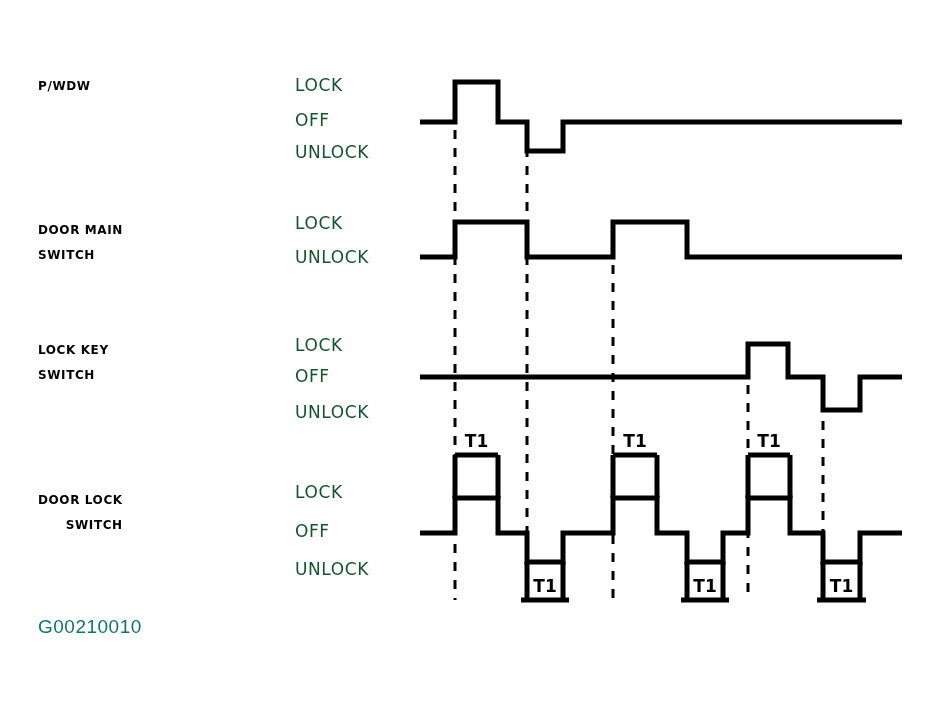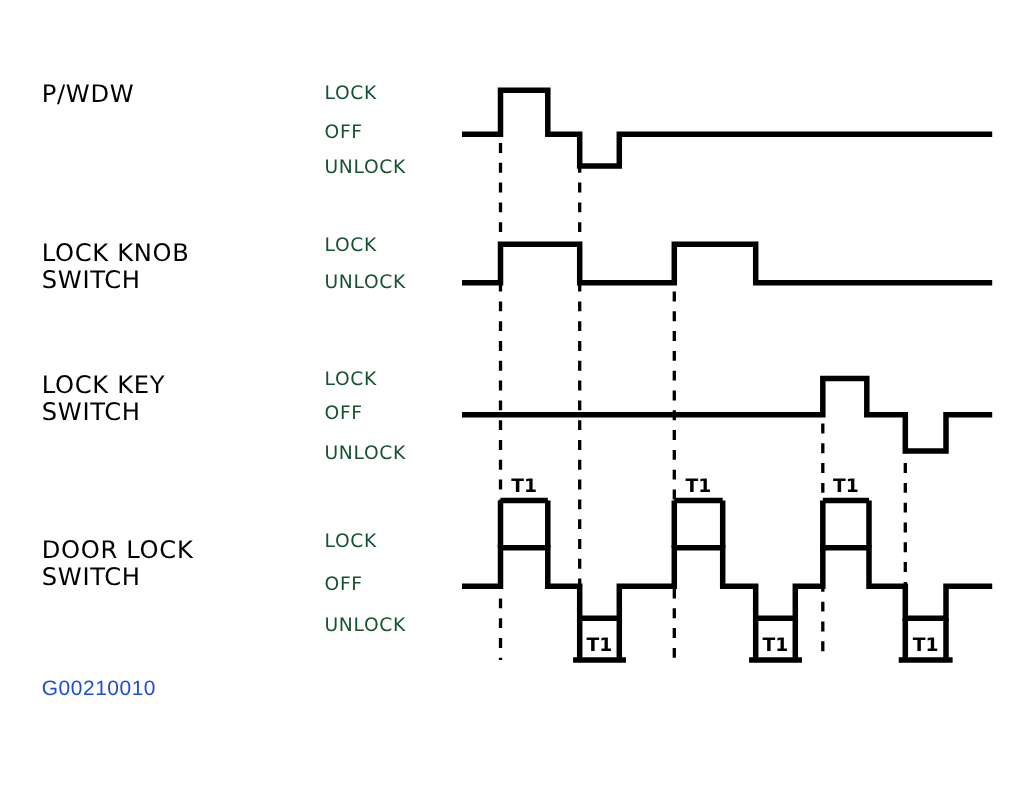--- a/index.html
+++ b/index.html
@@ -13,43 +13,43 @@
   #page {
     position: relative;
     width: 939px;
     height: 714px;
     background: #ffffff;
     overflow: hidden;
   }
   .row-label {
     position: absolute;
     font-family: "DejaVu Sans", sans-serif;
-    font-weight: normal;
-    font-size: 22px;
+    font-weight: bold;
+    font-size: 12px;
     letter-spacing: 0.6px;
     color: #000000;
     line-height: 25px;
     white-space: pre;
   }
   .state-label {
     position: absolute;
     font-family: "DejaVu Sans", sans-serif;
     font-weight: normal;
     font-size: 17px;
     letter-spacing: 0.6px;
     color: #14532d;
     white-space: pre;
   }
   .fig-id {
     position: absolute;
     left: 38px;
     top: 616px;
     font-family: "Liberation Sans", sans-serif;
     font-size: 19px;
-    color: #1d4ed8;
+    color: #0f766e;
     letter-spacing: 0.5px;
   }
   svg.wave-layer {
     position: absolute;
     left: 0;
     top: 0;
     width: 939px;
     height: 714px;
   }
   .t1-text {
@@ -62,30 +62,30 @@
 </head>
 <body>
 
 <div id="page">
 
   <div class="row-label" style="left:38px; top:74px;"><span>P/WDW</span><br></div>
   <div class="state-label" style="left:295px; top:75px;">LOCK</div>
   <div class="state-label" style="left:295px; top:110px;">OFF</div>
   <div class="state-label" style="left:295px; top:142px;">UNLOCK</div>
 
-  <div class="row-label" style="left:38px; top:218px;"><span>LOCK KNOB</span><br><span>SWITCH</span></div>
+  <div class="row-label" style="left:38px; top:218px;"><span>DOOR MAIN</span><br><span>SWITCH</span></div>
   <div class="state-label" style="left:295px; top:213px;">LOCK</div>
   <div class="state-label" style="left:295px; top:247px;">UNLOCK</div>
 
   <div class="row-label" style="left:38px; top:338px;"><span>LOCK KEY</span><br><span>SWITCH</span></div>
   <div class="state-label" style="left:295px; top:335px;">LOCK</div>
   <div class="state-label" style="left:295px; top:366px;">OFF</div>
   <div class="state-label" style="left:295px; top:402px;">UNLOCK</div>
 
-  <div class="row-label" style="left:38px; top:488px;"><span>DOOR LOCK</span><br><span>SWITCH</span></div>
+  <div class="row-label" style="left:38px; top:488px;text-align:right;"><span>DOOR LOCK</span><br><span>SWITCH</span></div>
   <div class="state-label" style="left:295px; top:482px;">LOCK</div>
   <div class="state-label" style="left:295px; top:521px;">OFF</div>
   <div class="state-label" style="left:295px; top:559px;">UNLOCK</div>
 
   <svg class="wave-layer" viewBox="0 0 939 714">
     <g id="dashed-guides">
         <line x1="455" y1="130" x2="455" y2="600" stroke="#000000" stroke-width="3" stroke-dasharray="9 9" stroke-linecap="butt"></line>
         <line x1="527" y1="130" x2="527" y2="600" stroke="#000000" stroke-width="3" stroke-dasharray="9 9" stroke-linecap="butt"></line>
         <line x1="613" y1="265" x2="613" y2="600" stroke="#000000" stroke-width="3" stroke-dasharray="9 9" stroke-linecap="butt"></line>
         <line x1="748" y1="385" x2="748" y2="600" stroke="#000000" stroke-width="3" stroke-dasharray="9 9" stroke-linecap="butt"></line>

